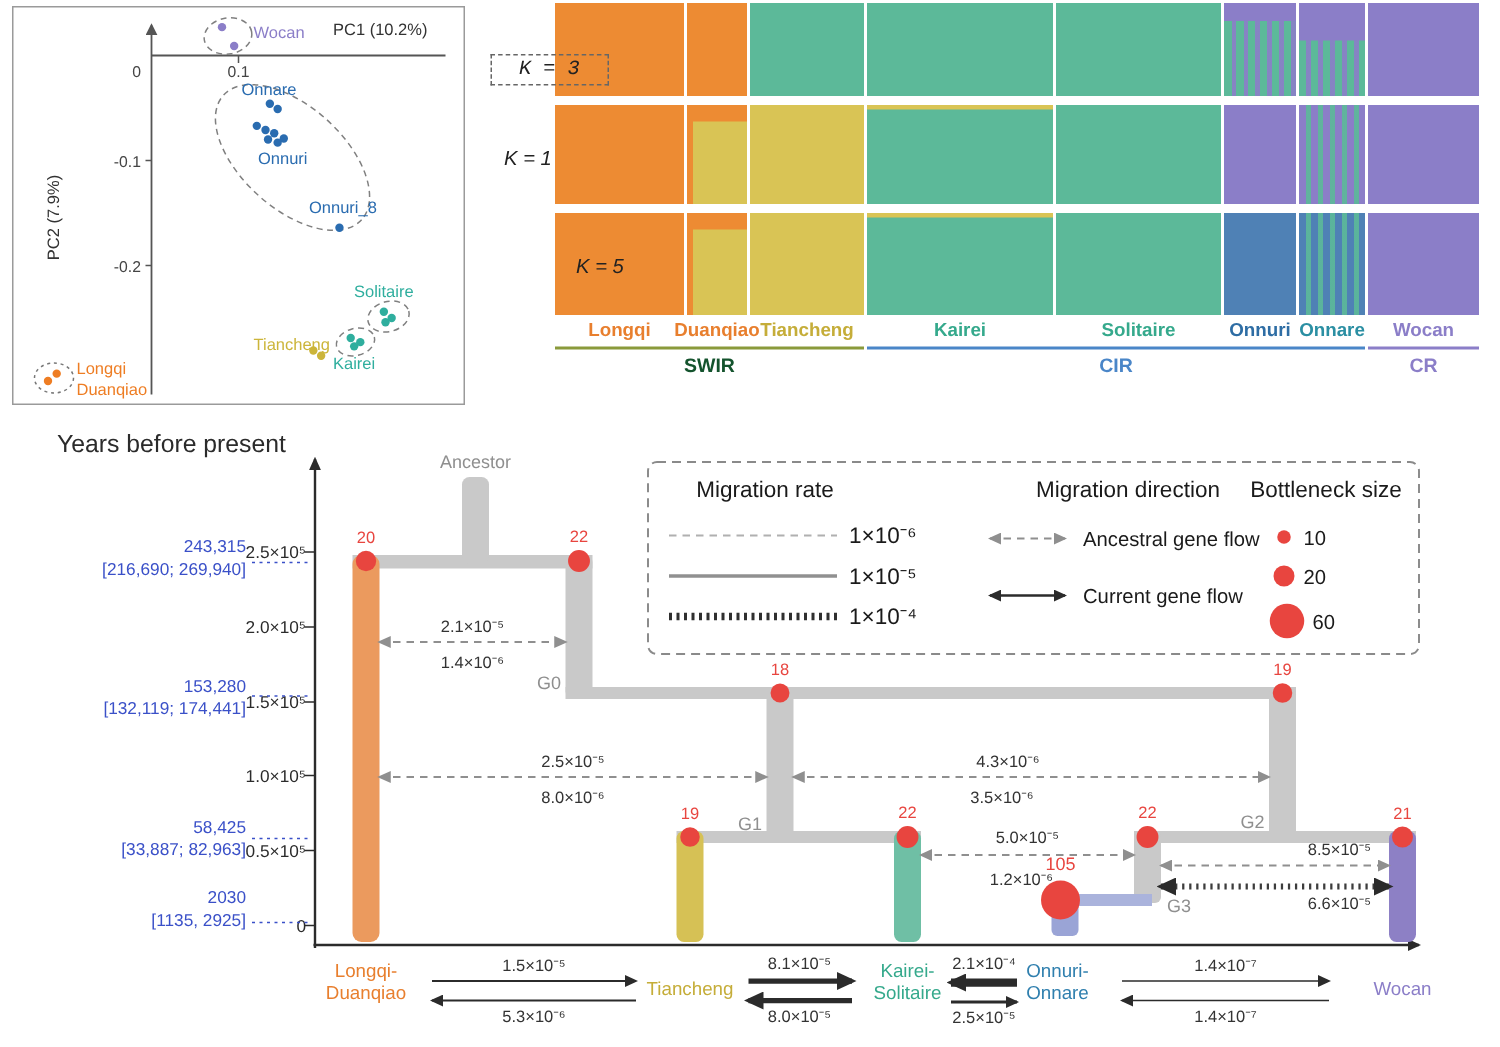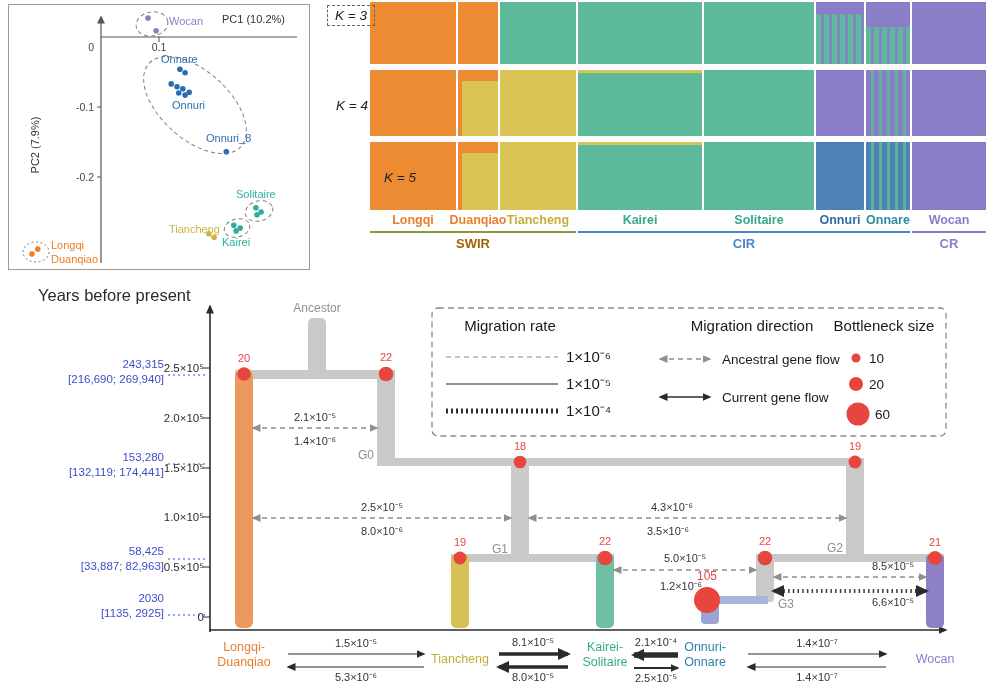--- a/index.html
+++ b/index.html
@@ -12,21 +12,21 @@
   .t-axis2{font-size:11px;fill:#333;}
   .t-cl{font-size:11px;}
   .clust{fill:none;stroke:#808080;stroke-width:1;stroke-dasharray:4 3;}
   .clust.dot{stroke-dasharray:2 2.5;stroke:#777;}
   
   .adm-cell{position:absolute;overflow:hidden;}
   .adm-top{position:absolute;top:0;left:0;width:100%;}
   .adm-left{position:absolute;top:0;left:0;height:100%;}
   .adm-streaks{position:absolute;top:0;left:0;width:100%;height:100%;opacity:.9;}
   .k-label{position:absolute;font-size:13.5px;font-style:italic;color:#222;}
-  .k-label.k3{left:327px;top:5px;padding:2px 7px;border:1px dashed #666;}
+  .k-label.k3{left:327px;top:36px;padding:2px 18px;border:1px dashed #666;font-family:Liberation Mono, monospace;}
   .k-label.k4{left:336px;top:98px;}
   .k-label.k5{left:336px;top:170px;margin-left:48px;}
   .pop-label{position:absolute;top:213px;width:84px;text-align:center;font-weight:bold;font-size:12.5px;}
   .region-line{position:absolute;top:231px;height:2px;}
   .region-label{position:absolute;top:236px;width:80px;text-align:center;font-weight:bold;font-size:13px;}
   
   .demo-svg{position:absolute;left:0;top:0;width:1000px;height:698px;}
   .d-title{font-size:16.5px;fill:#2b2b2b;}
   .d-tick{font-size:11.5px;fill:#2b2b2b;}
   .d-date{font-size:11.5px;fill:#3a50c8;}
@@ -142,36 +142,36 @@
       </div>
       <div class="adm-cell" style="left: 704px; top: 142px; width: 110px; height: 68px; background: rgb(92, 185, 153);"></div>
       <div class="adm-cell" style="left: 816px; top: 142px; width: 48px; height: 68px; background: rgb(79, 129, 181);"></div>
       <div class="adm-cell" style="left: 866px; top: 142px; width: 44px; height: 68px; background: rgb(79, 129, 181);">
         <div class="adm-streaks" style="background: repeating-linear-gradient(90deg, transparent 0px, transparent 5px, rgb(92, 185, 153) 5px, rgb(92, 185, 153) 8px);"></div>
       </div>
       <div class="adm-cell" style="left: 912px; top: 142px; width: 74px; height: 68px; background: rgb(139, 126, 200);"></div>
     </div>
 
   <div class="k-label k3">K = 3</div>
-  <div class="k-label k4">K = 4</div>
+  <div class="k-label k4">K = 1</div>
   <div class="k-label k5">K = 5</div>
 
   <div class="pop-label" style="left:371px;color:#e87f2e">Longqi</div>
   <div class="pop-label" style="left:436px;color:#e87f2e">Duanqiao</div>
   <div class="pop-label" style="left:496px;color:#c5ad39">Tiancheng</div>
   <div class="pop-label" style="left:598px;color:#35a98c">Kairei</div>
   <div class="pop-label" style="left:717px;color:#35a98c">Solitaire</div>
   <div class="pop-label" style="left:798px;color:#2e6da4">Onnuri</div>
   <div class="pop-label" style="left:846px;color:#2b8fa3">Onnare</div>
   <div class="pop-label" style="left:907px;color:#8b7ec8">Wocan</div>
 
   <div class="region-line" style="left:370px;width:206px;background:#8a9a3b"></div>
   <div class="region-line" style="left:578px;width:332px;background:#4a86c8"></div>
   <div class="region-line" style="left:912px;width:74px;background:#8b7ec8"></div>
-  <div class="region-label" style="left:433px;color:#a16207">SWIR</div>
+  <div class="region-label" style="left:433px;color:#14532d">SWIR</div>
   <div class="region-label" style="left:704px;color:#4a86c8">CIR</div>
   <div class="region-label" style="left:909px;color:#8b7ec8">CR</div>
 
   <svg class="demo-svg" viewBox="0 0 1000 698">
     <defs>
       <marker id="mB" markerUnits="userSpaceOnUse" markerWidth="9" markerHeight="8" refX="7.5" refY="4" orient="auto-start-reverse">
         <path d="M0,0 L9,4 L0,8 Z" fill="#2b2b2b"></path>
       </marker>
       <marker id="mBbig" markerUnits="userSpaceOnUse" markerWidth="13" markerHeight="12" refX="10" refY="6" orient="auto-start-reverse">
         <path d="M0,0 L13,6 L0,12 Z" fill="#2b2b2b"></path>

